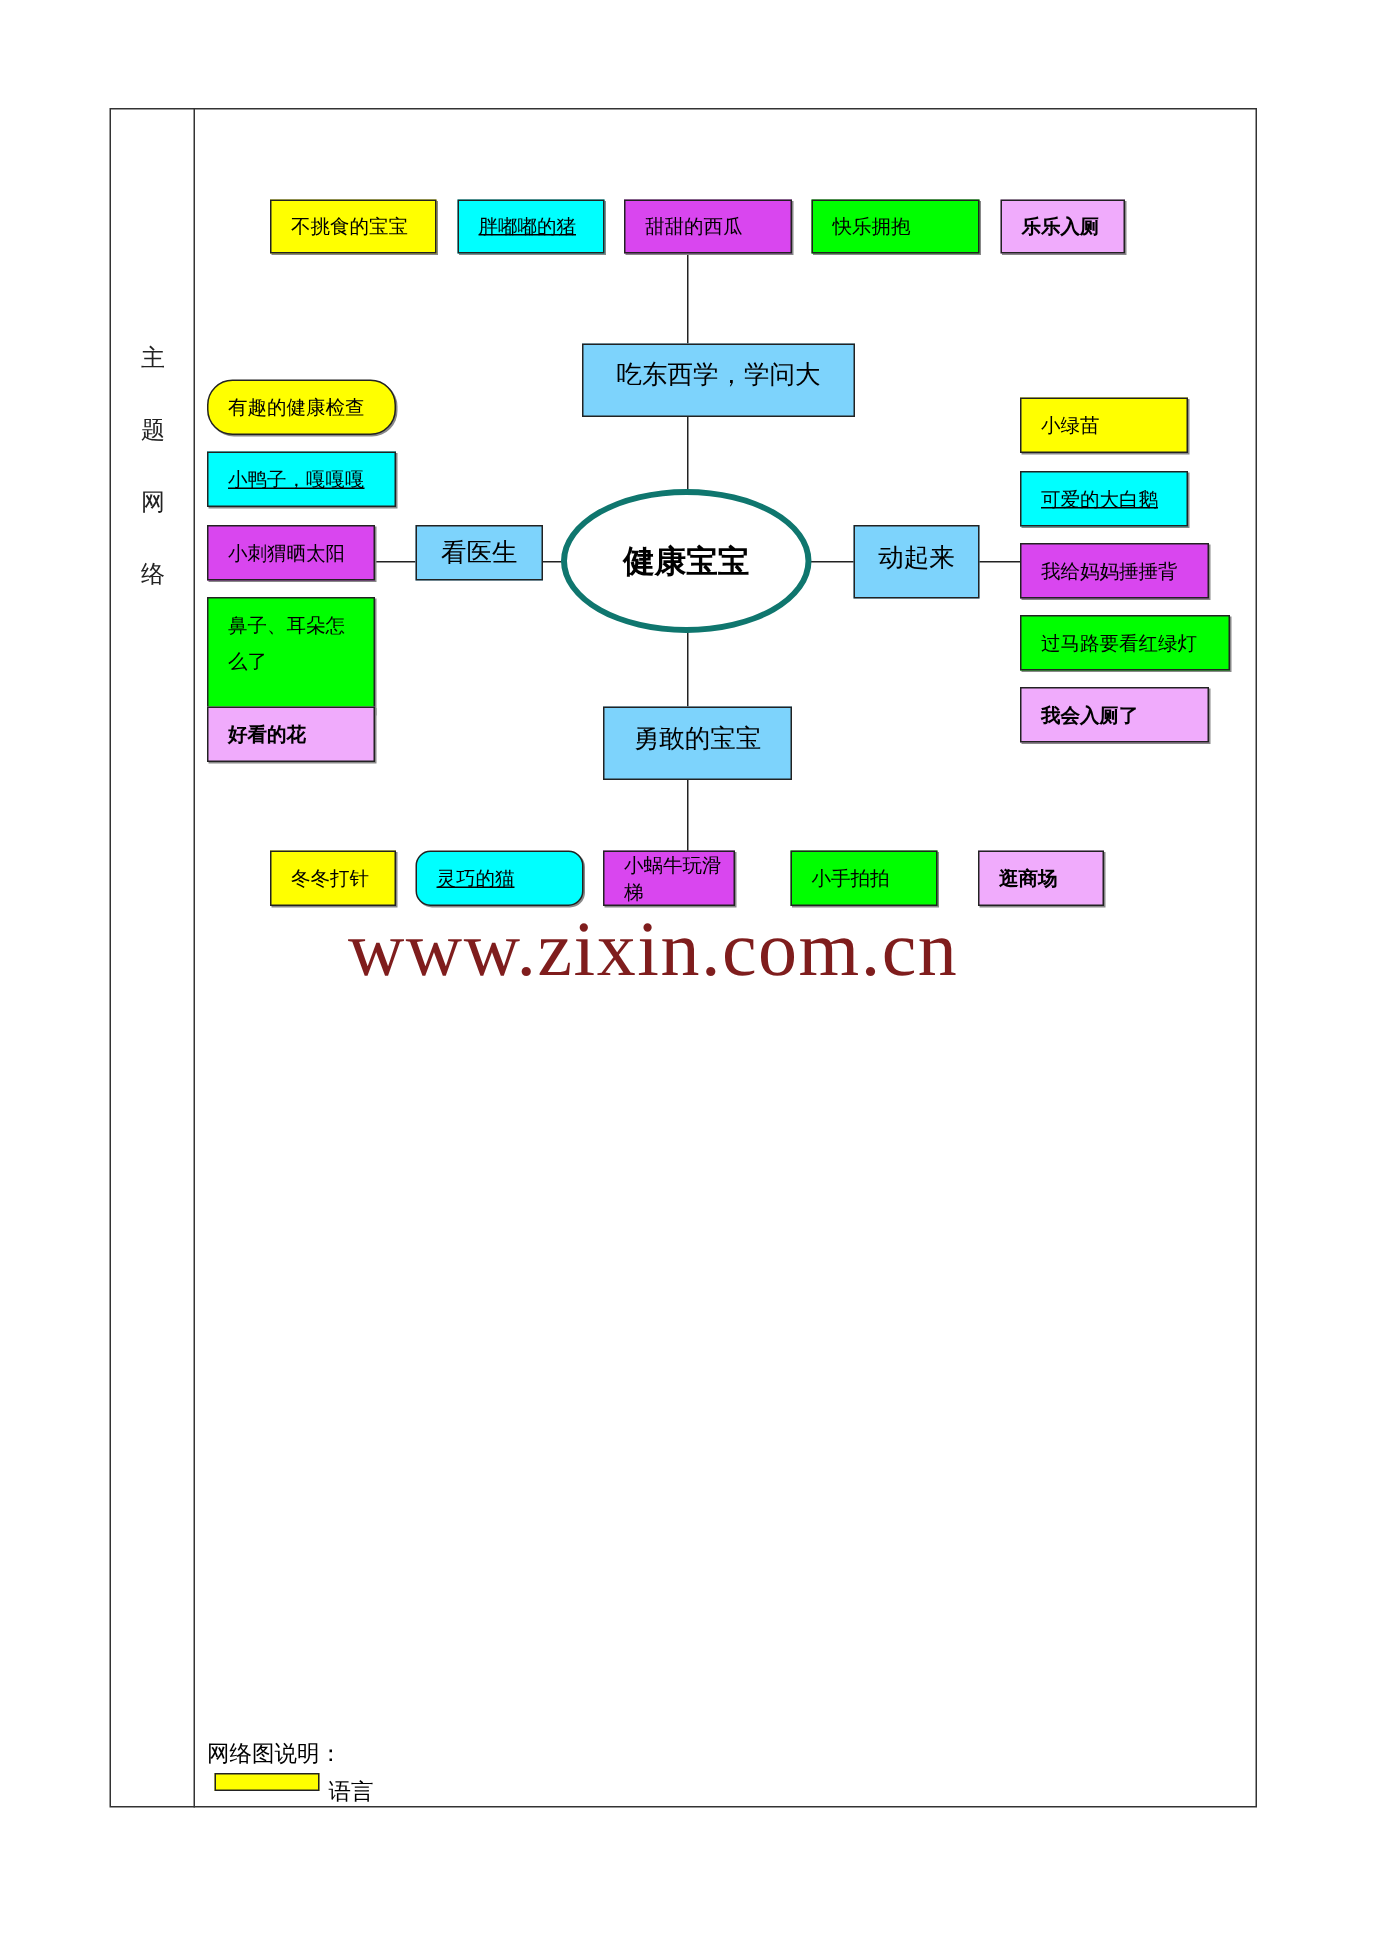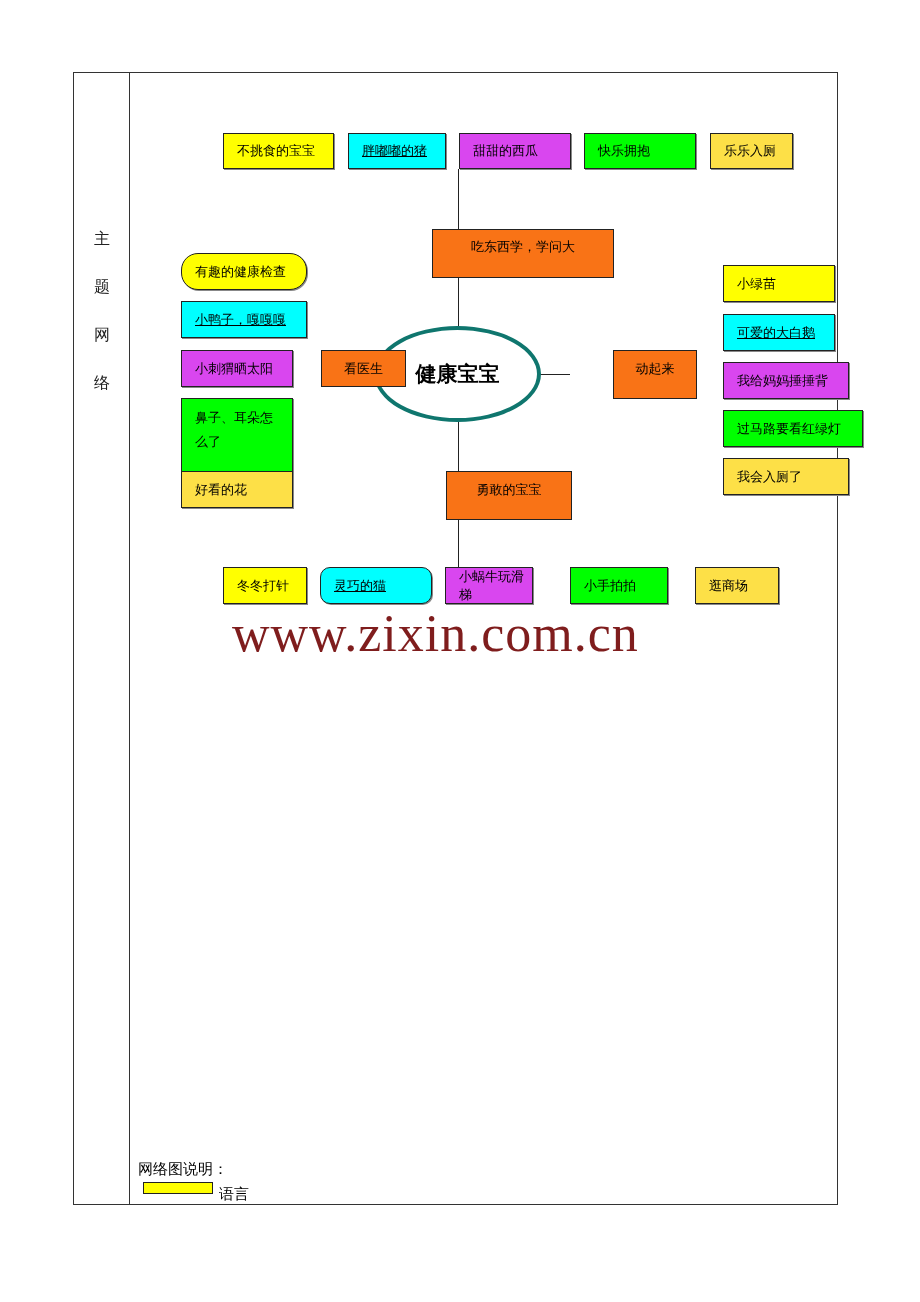--- a/index.html
+++ b/index.html
@@ -6,27 +6,27 @@
   body { width: 920px; height: 1302px; position: relative; overflow: hidden;
          font-family: "DejaVu Serif", "Liberation Serif", serif; color: #000; }
   .frame { position: absolute; left: 73px; top: 72px; width: 765px; height: 1133px;
            border: 1px solid #333; box-sizing: border-box; }
   .divider { position: absolute; left: 129px; top: 72px; width: 1px; height: 1133px; background: #333; }
   .side-label { position: absolute; left: 88px; top: 215px; width: 28px;
                 font-size: 16px; line-height: 48px; text-align: center; color: #222; }
   .side-label span { display: block; }
   .box { position: absolute; box-sizing: border-box; border: 1px solid #222;
          font-size: 13px; display: flex; align-items: center; padding-left: 13px;
-         box-shadow: 1px 1px 0 #888; margin-left: 43px; }
+         box-shadow: 1px 1px 0 #888; }
   .box.wrap { align-items: flex-start; padding-top: 7px; line-height: 24px; padding-right: 8px; }
   .y { background: #ffff00; } .c { background: #00ffff; text-decoration: underline; } .p { background: #d946ef; }
-  .g { background: #00ff00; } .o { background: #fde047; }
-  .topic { position: absolute; box-sizing: border-box; border: 1px solid #222; background: #f97316;
-           font-family: "DejaVu Sans", "Liberation Sans", sans-serif; font-size: 13px;
-           display: flex; align-items: center; justify-content: center; margin-left: 44px; }
+  .g { background: #00ff00; } .o { background: #f0abfc; font-weight: bold; }
+  .topic { position: absolute; box-sizing: border-box; border: 1px solid #222; background: #7dd3fc;
+           font-family: "DejaVu Sans", "Liberation Sans", sans-serif; font-size: 17px;
+           display: flex; align-items: center; justify-content: center; }
   .topic.top-align { align-items: flex-start; padding-top: 9px; }
   .ellipse { position: absolute; left: 374px; top: 326px; width: 167px; height: 96px;
              border: 4px solid #0f766e; border-radius: 50%; box-sizing: border-box; background: #fff;
              display: flex; align-items: center; justify-content: center;
              font-family: "DejaVu Sans", "Liberation Sans", sans-serif; font-weight: bold; font-size: 21px; }
   .line { position: absolute; background: #222; }
   .watermark { position: absolute; left: 232px; top: 604px; font-family: Liberation Serif, serif;
                font-size: 52px; color: #7f1d1d; letter-spacing: 1px; }
   .legend-title { position: absolute; left: 138px; top: 1160px; font-size: 15px; }
   .legend-swatch { position: absolute; left: 143px; top: 1182px; width: 70px; height: 12px;

